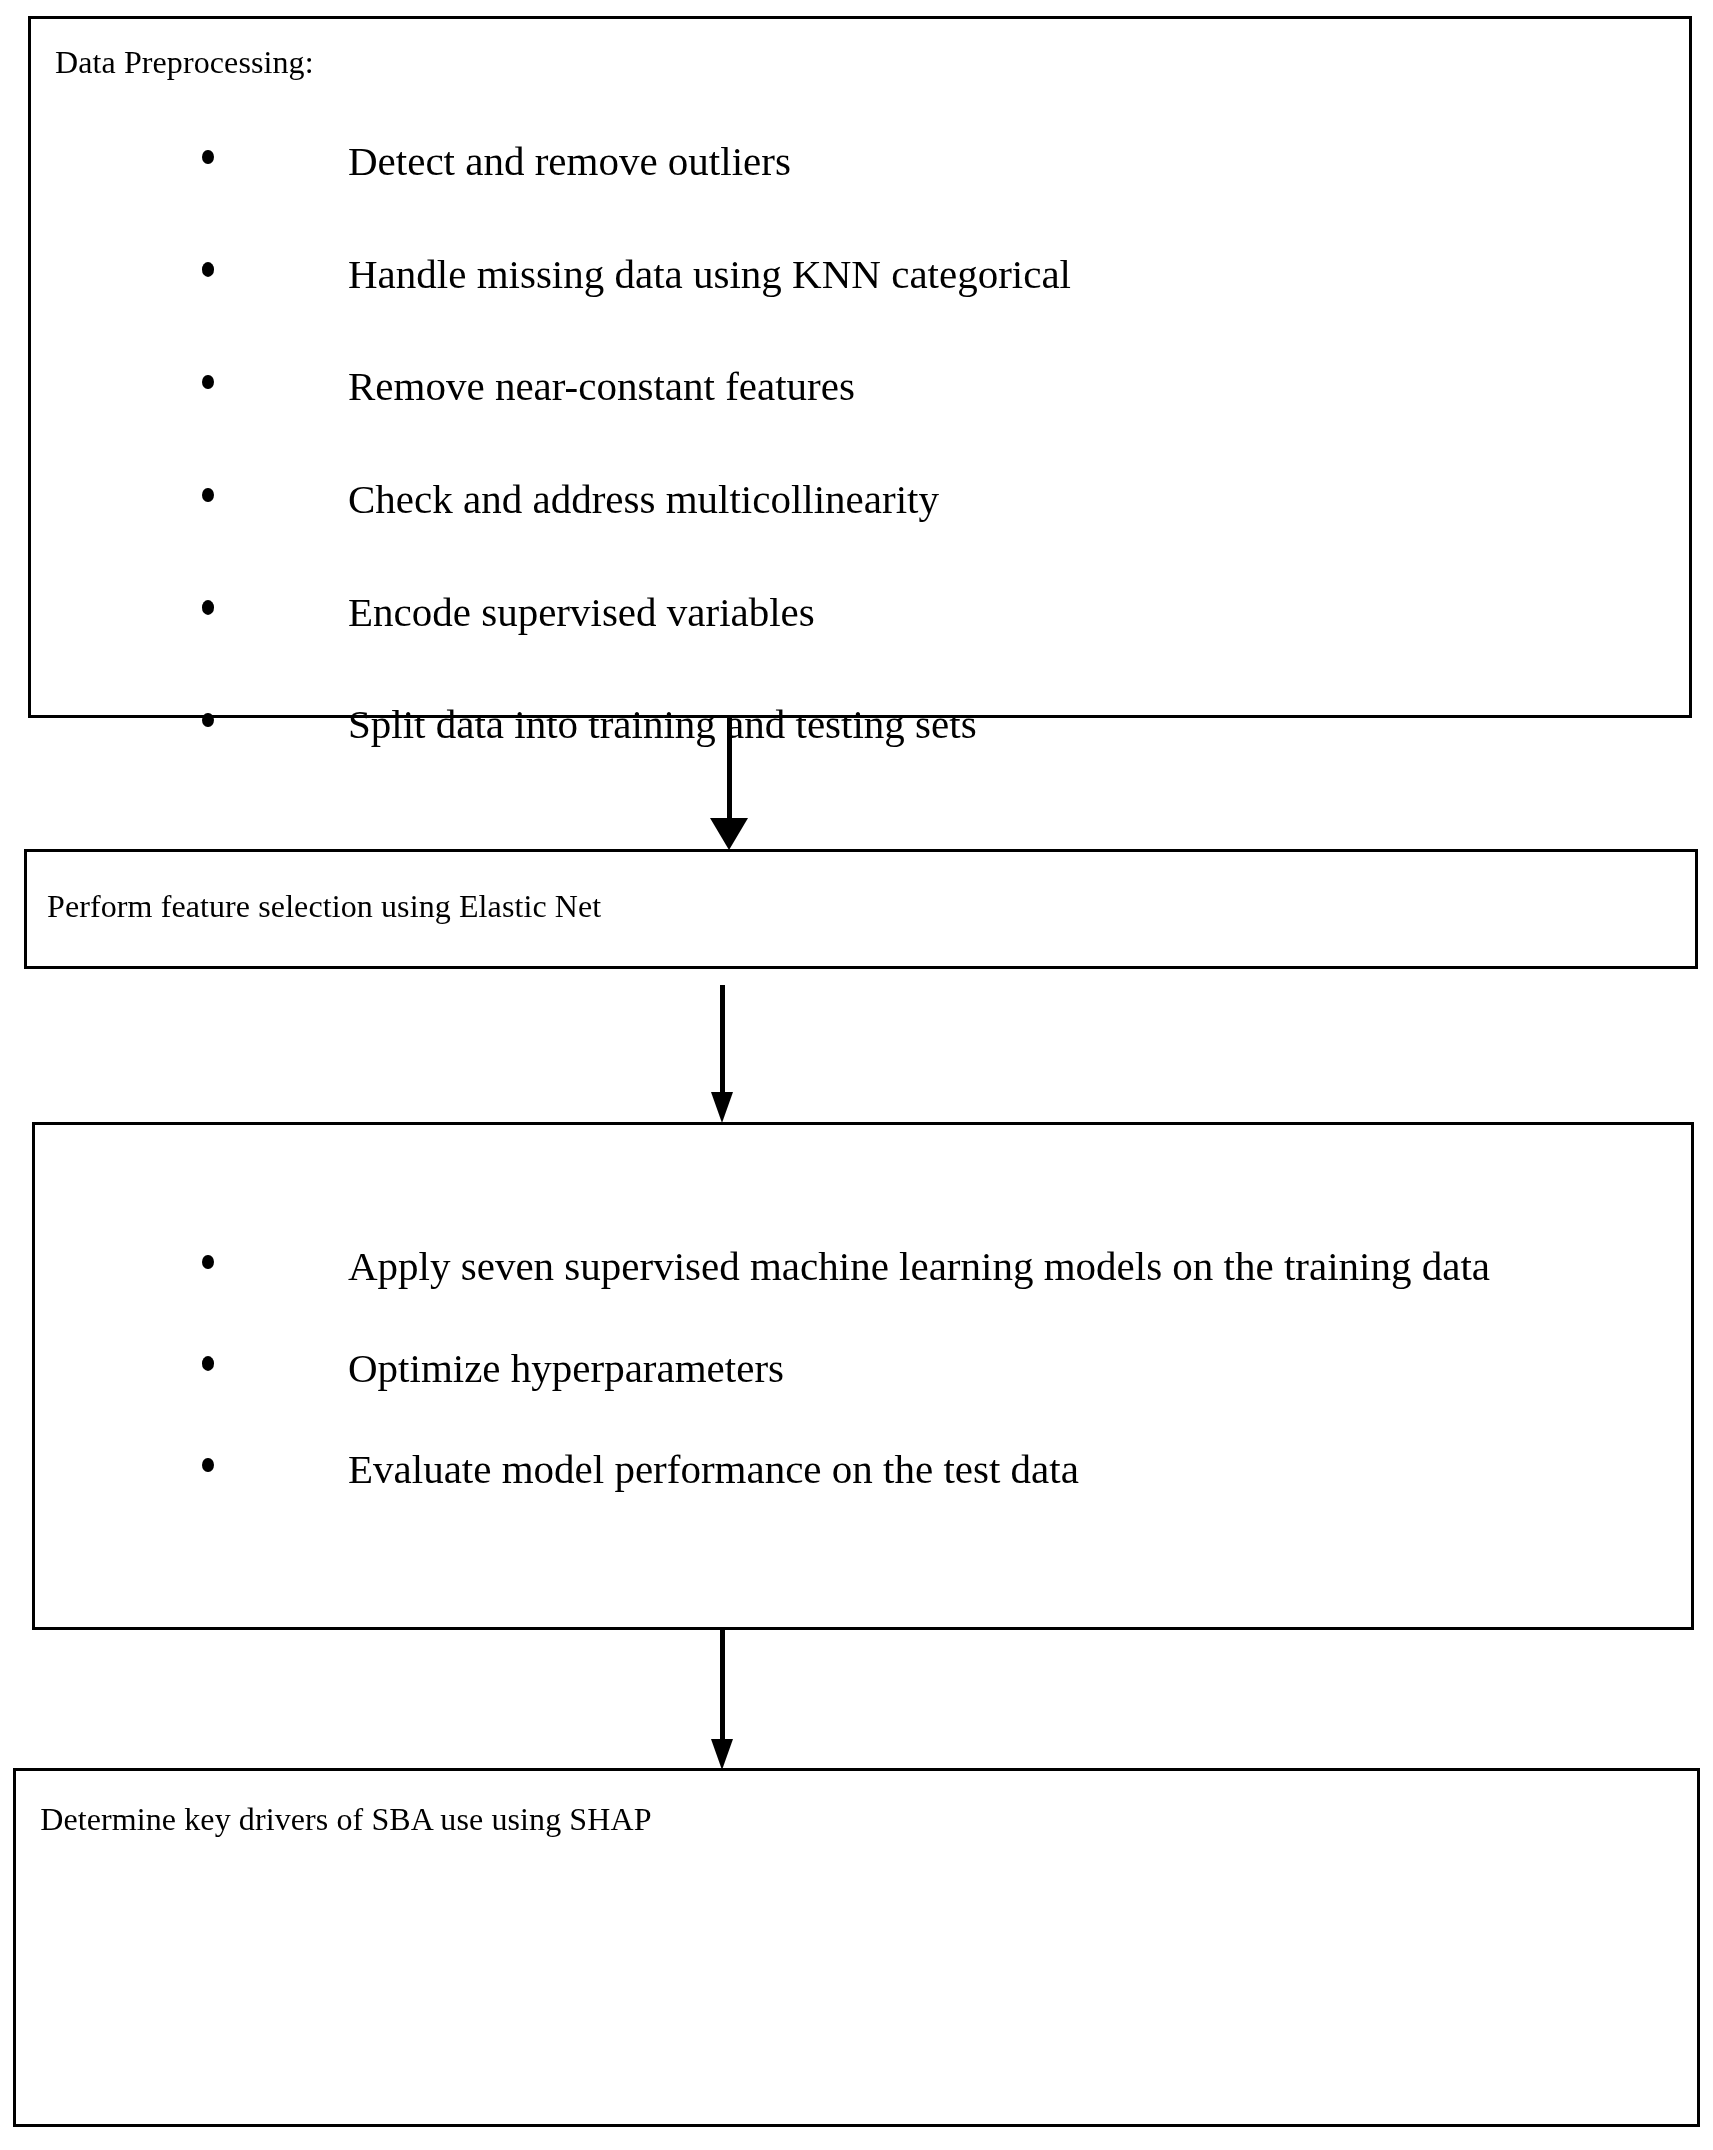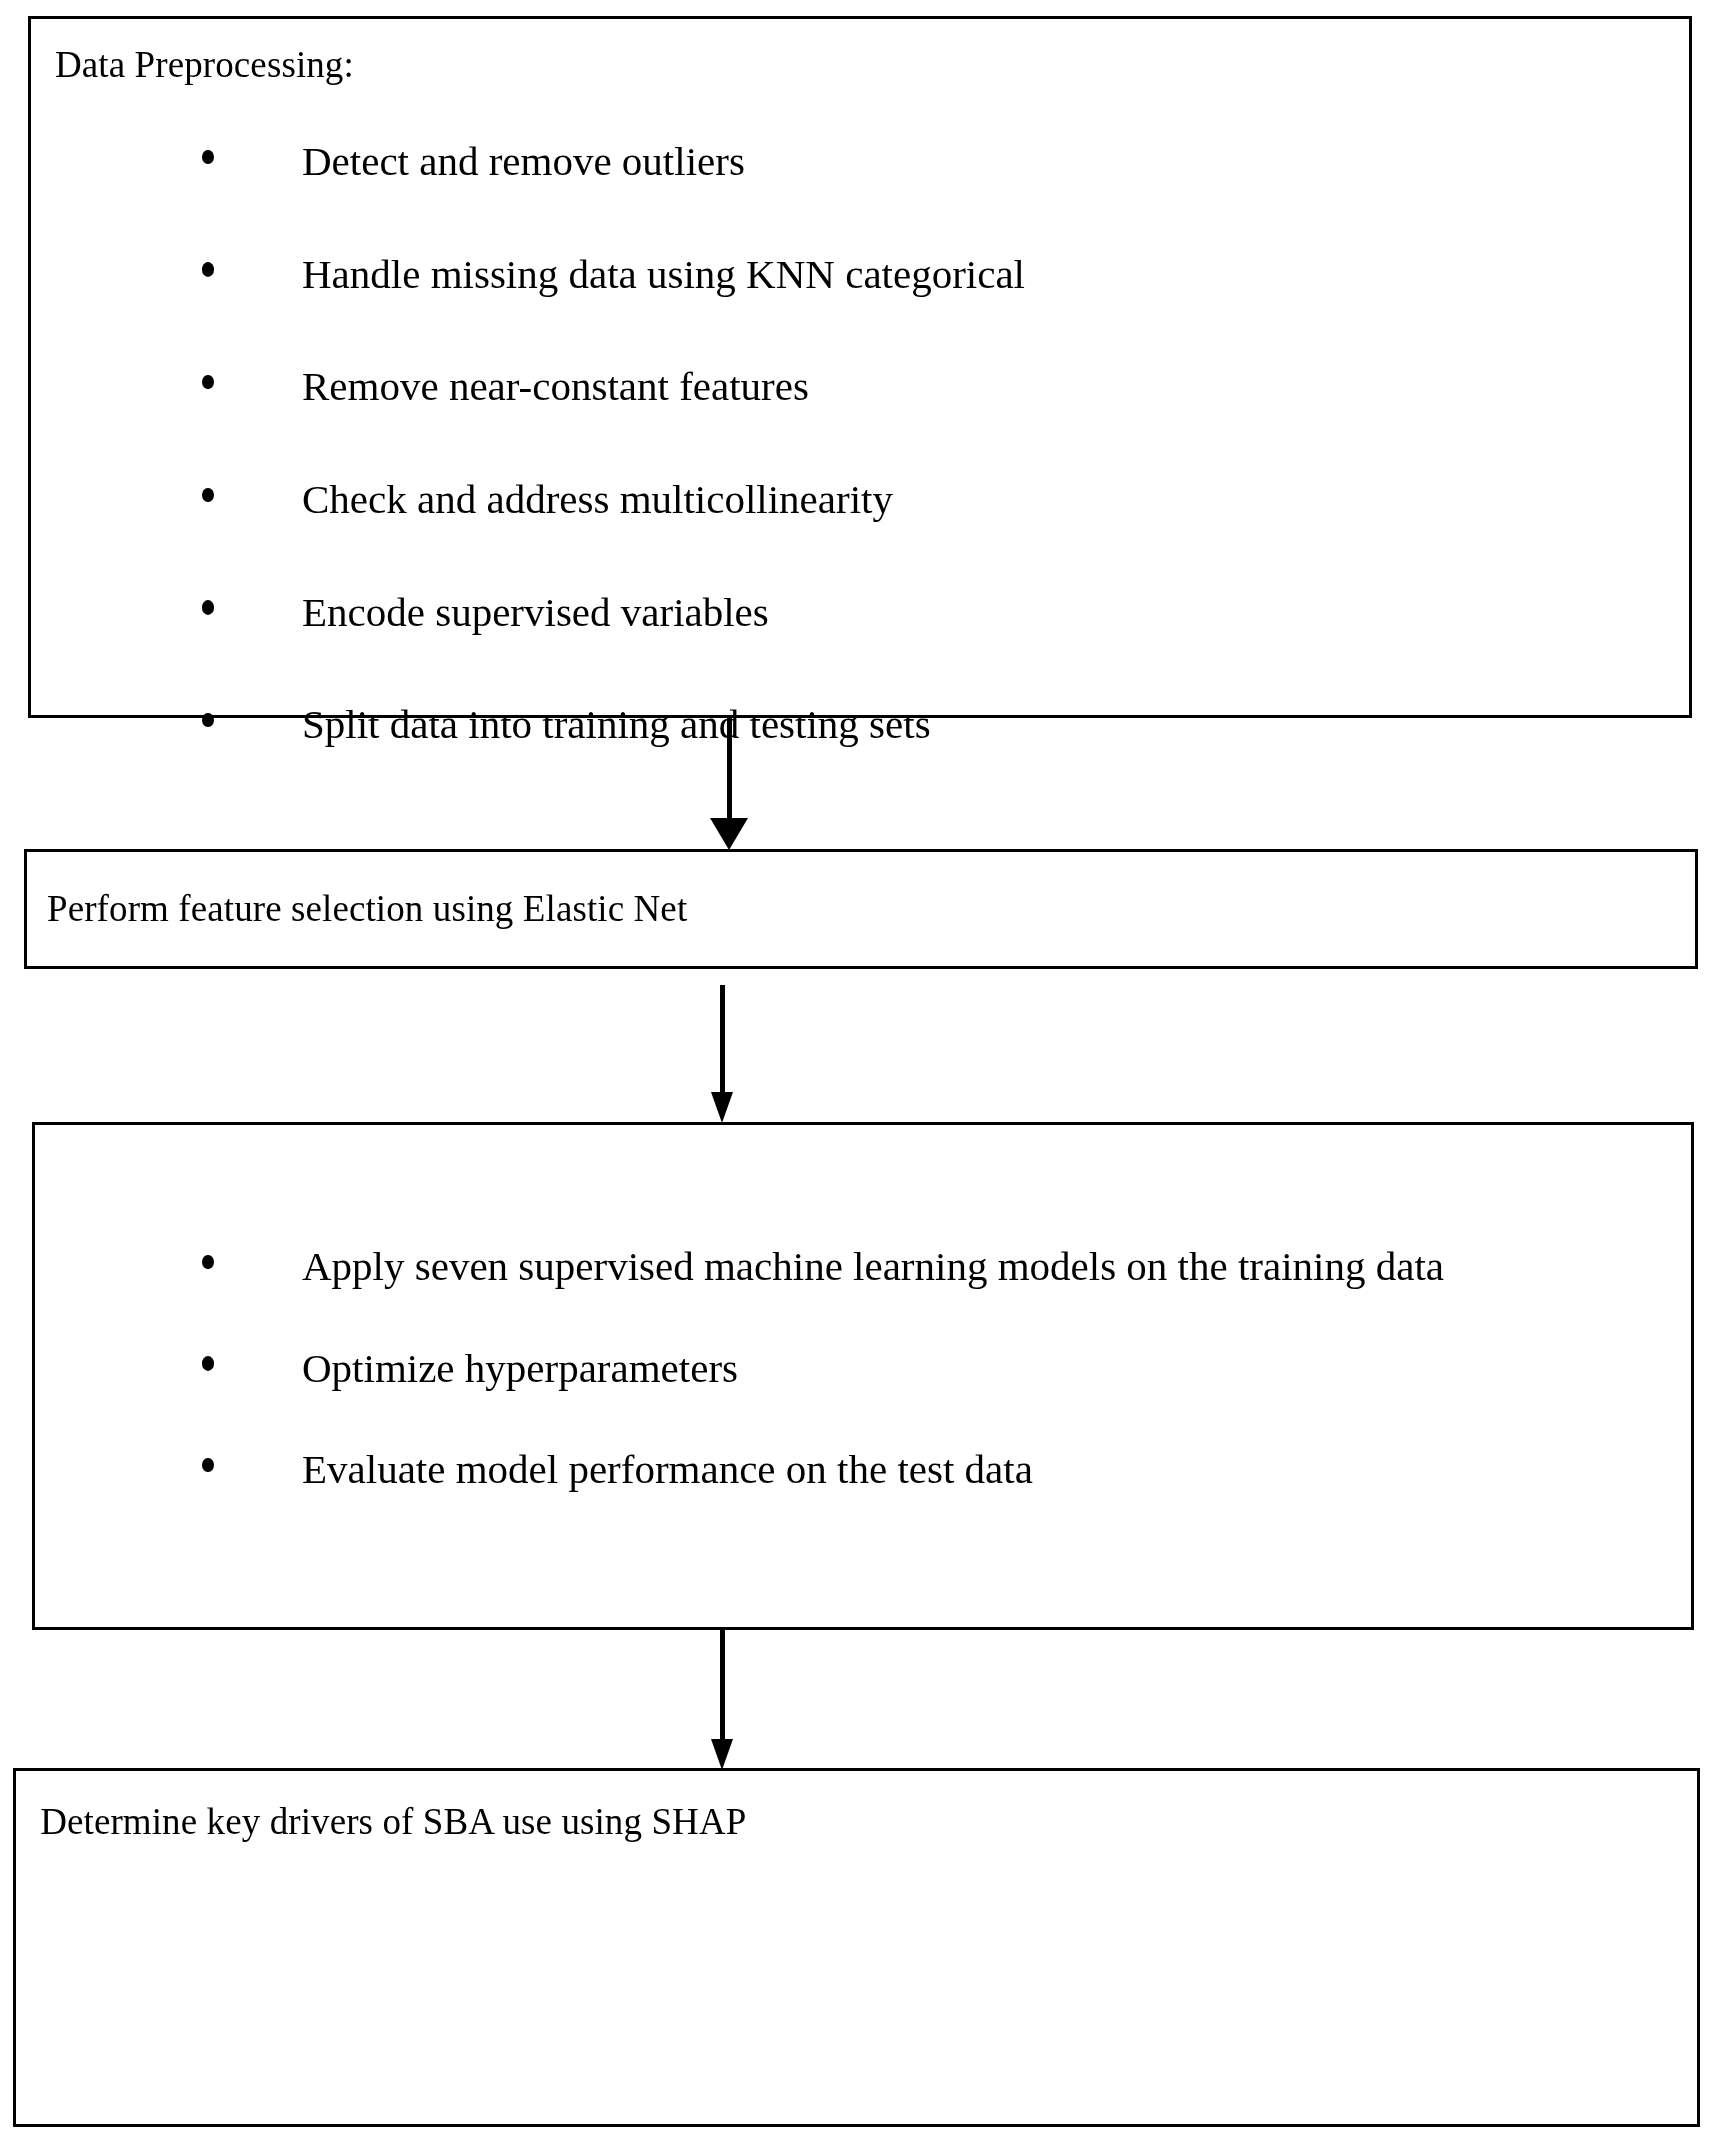--- a/index.html
+++ b/index.html
@@ -34,41 +34,42 @@
   }
 
   #node-preprocessing { left: 28px;  top: 16px;   width: 1664px; height: 702px; }
   #node-featureselect { left: 24px;  top: 849px; width: 1674px; height: 120px;  }
   #node-prediction    { left: 32px;  top: 1122px; width: 1662px; height: 508px;  }
   #node-shap          { left: 13.2px;  top: 1768px; width: 1687px; height: 359px;  }
 
   
   .node-heading {
     position: absolute;
-    font-size: 37px;
+    font-size: 32px;
     line-height: 1;
     white-space: nowrap;
     letter-spacing: 0.1px;
   }
 
   #node-preprocessing .node-heading { left: 24px; top: 26.5px; }
   #node-featureselect .node-heading { left: 20px; top: 38px; }
   #node-prediction    .node-heading { left: 20px; top: 38px; }
   #node-shap          .node-heading { left: 24px; top: 32px; }
 
   
   .bullet-list {
     position: absolute;
     left: 0;
     right: 0;
   }
   .bullet-row {
     position: relative;
     display: block;
     min-height: 41px;
+    padding-left: 46px;
   }
   .bullet-marker {
     position: absolute;
     top: 18.5px;
     width: 12px;
     height: 14.6px;
     border-radius: 50%;
     background: #000000;
   }
   .bullet-text {

